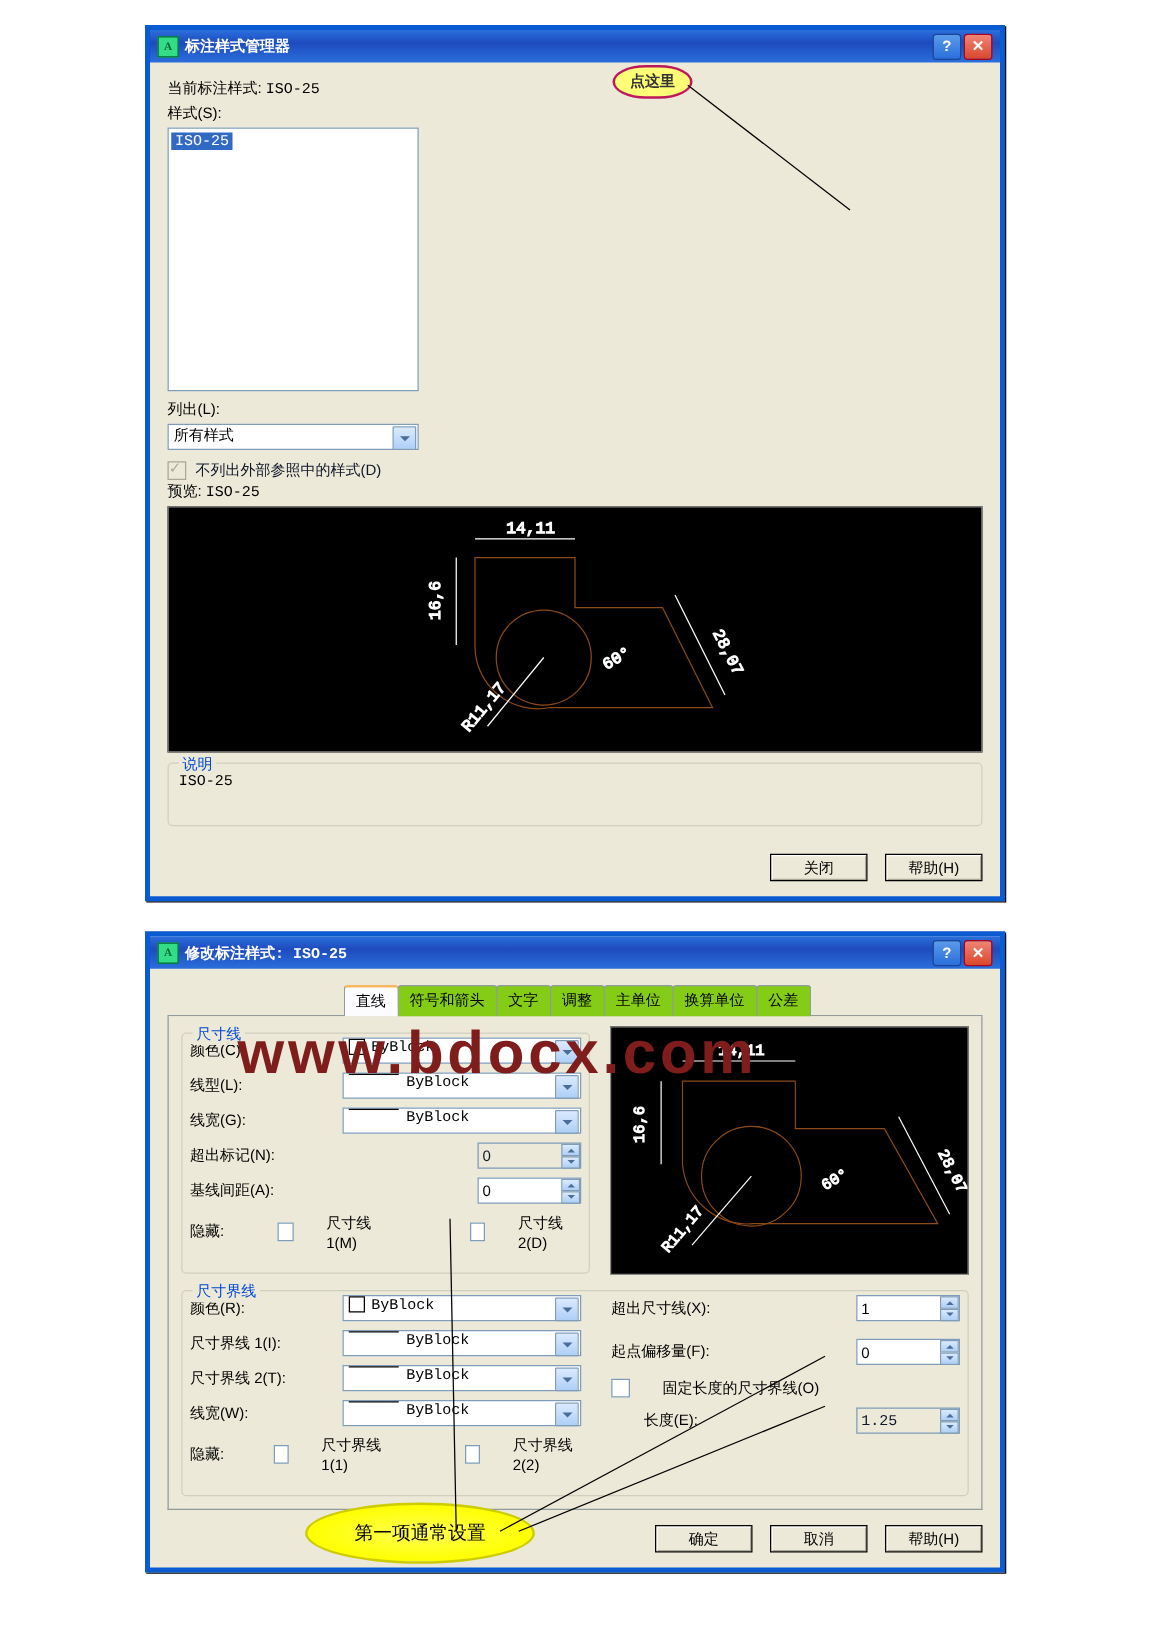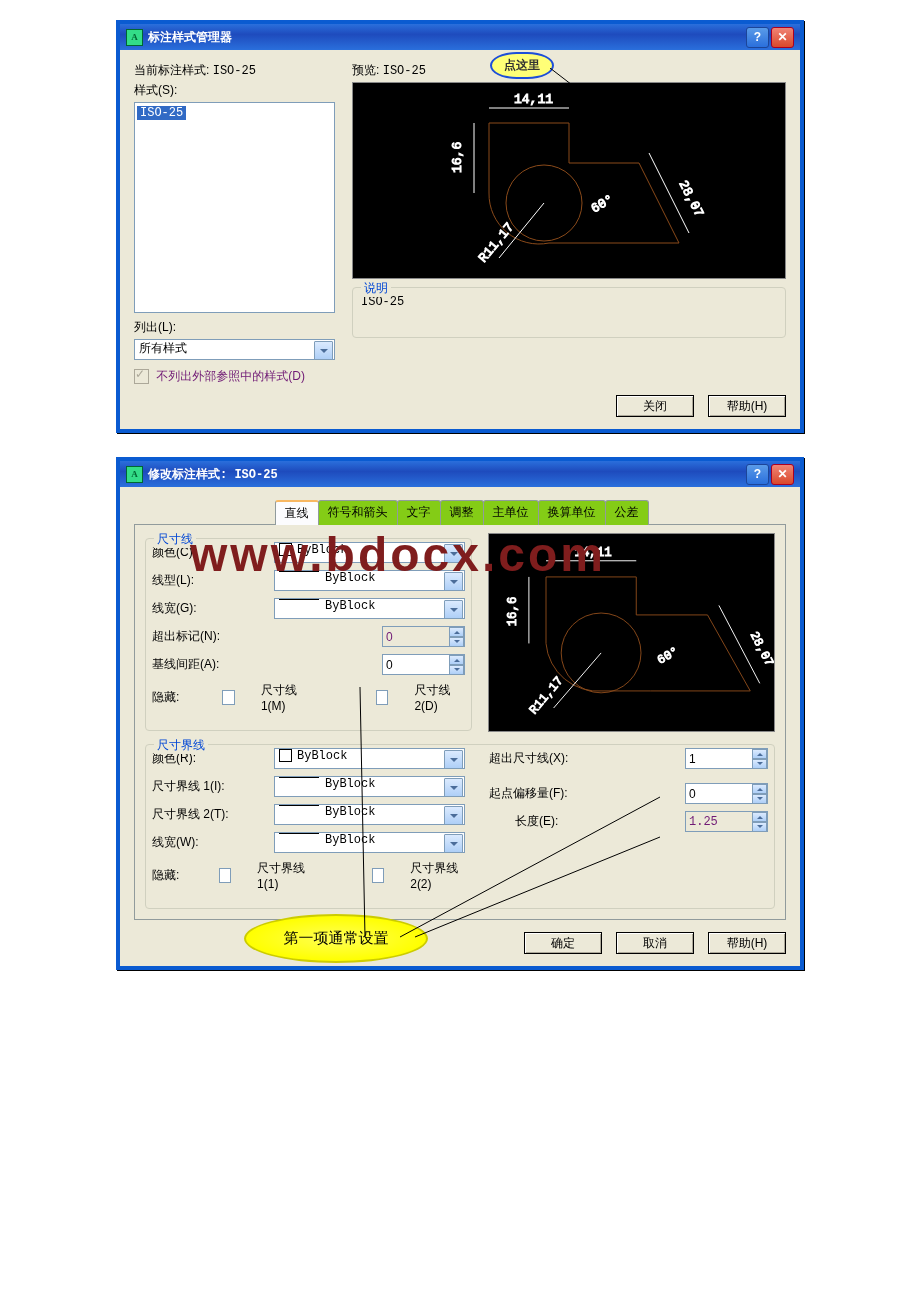--- a/index.html
+++ b/index.html
@@ -15,21 +15,21 @@
 .mono { font-family:"Courier New",monospace; }
 .label { margin-bottom:3px; }
 .listbox { background:#fff; border:1px solid #7f9db9; width:195px; height:205px; padding:2px; }
 .listitem { background:#316ac5; color:#fff; padding:0 3px; display:inline-block; }
 .combo { background:#fff; border:1px solid #7f9db9; height:19px; width:195px; display:flex; padding-left:4px; position:relative; }
 .combo .arr { position:absolute; right:1px; top:1px; width:17px; height:17px; background:linear-gradient(#dbeafe,#aecff7); border:1px solid #7f9db9; border-radius:1px; display:flex; align-items:center; justify-content:center; }
 .arr::after { content:""; border:4px solid transparent; border-top-color:#4b6d9a; margin-top:4px; }
 .chk { width:13px; height:13px; border:1px solid #7f9db9; background:#fff; display:inline-block; vertical-align:middle; margin-right:4px; }
 .chk.disabled { background:#ece9d8; border-color:#aca899; position:relative; }
 .chk.disabled::after { content:"✓"; position:absolute; top:-3px; left:0; color:#aca899; font-size:12px; }
-.disabled-text { color:#701a75; }
+.disabled-text { color:#0f172a; }
 .btn { background:#ece9d8; border:1px solid #000; box-shadow:inset 1px 1px 0 #fff, inset -1px -1px 0 #aca899; height:22px; padding:0 8px; min-width:78px; cursor:pointer; font-family:inherit; font-size:12px; }
 .btn-col { display:flex; flex-direction:column; gap:10px; }
 .group { border:1px solid #d0d0bf; border-radius:4px; padding:3px 6px 6px 6px; position:relative; margin-top:5px; }
 .group-title { position:absolute; top:-8px; left:8px; background:#ece9d8; padding:0 3px; color:#0046d5; }
 .preview { background:#000; border:1px solid #888; position:relative; }
 .preview svg { width:100%; height:100%; }
 
 
 .tabs { display:flex; border-bottom:1px solid #919b9c; padding-left:2px; margin-bottom:0;justify-content:center; }
 .tab { background:#84cc16; border:1px solid #919b9c; border-bottom:none; padding:3px 9px; margin-right:-1px; border-radius:3px 3px 0 0; cursor:pointer; position:relative; top:1px; }
@@ -41,38 +41,38 @@
 .swatch { width:11px; height:11px; border:1px solid #000; background:#fff; margin-right:5px; }
 .line-sample { border-top:1px solid #000; width:40px; display:inline-block; vertical-align:middle; margin-right:6px; }
 .spin { background:#fff; border:1px solid #7f9db9; height:19px; width:78px; display:flex; align-items:center; position:relative; padding-left:3px; }
 .spin.disabled { background:#ece9d8; }
 .spin .sbtns { position:absolute; right:0; top:0; width:15px; height:19px; display:flex; flex-direction:column; }
 .spin .sbt { flex:1; background:linear-gradient(#dbeafe,#aecff7); border:1px solid #7f9db9; display:flex; align-items:center; justify-content:center; }
 .spin .sbt::after{content:"";border:3px solid transparent;}
 .spin .sbt.up::after{border-bottom-color:#4b6d9a;margin-bottom:2px;}
 .spin .sbt.dn::after{border-top-color:#4b6d9a;margin-top:2px;}
 
-.callout { position:absolute; background:#ffff77; border:2px solid #1d4ed8; border-radius:50%/60%; padding:3px 12px; font-weight:bold; color:#333; }
+.callout { position:absolute; background:#ffff77; border:2px solid #be185d; border-radius:50%/60%; padding:3px 12px; font-weight:bold; color:#333; }
 svg.annot { position:absolute; pointer-events:none; }
 .ellipse-callout { position:absolute; width:180px; height:45px; border:2px solid #cccc00; border-radius:50%; background:radial-gradient(#ffff55,#ffff00 70%,transparent); display:flex; align-items:center; justify-content:center; font-size:15px; font-weight:normal; }
 .watermark { position:absolute; color:#7f1d1d; font-size:48px; font-weight:bold; letter-spacing:3px; pointer-events:none; z-index:50; font-family:sans-serif; }
 </style>
 </head>
 <body>
 
 <div class="dialog" style="position:relative;">
   <div class="titlebar">
     <span class="icon-app">A</span>
     <span>标注样式管理器</span>
     <span class="spacer"></span>
     <span class="tbtn help-btn">?</span>
     <span class="tbtn close-btn">✕</span>
   </div>
   <div class="body">
-    <div class="row" style="gap:18px;">
+    <div class="row" style="flex-direction:column;">
 
       <div style="width:200px;">
         <div class="label"><span>当前标注样式:</span> <span class="mono">ISO-25</span></div>
         <div class="label">样式(S):</div>
         <div class="listbox">
           <span class="listitem mono">ISO-25</span>
         </div>
         <div class="label" style="margin-top:6px;">列出(L):</div>
         <div class="combo">
           <span>所有样式</span>
@@ -105,21 +105,21 @@
             </g>
           </svg>
         </div>
         <div class="group" style="margin-top:8px; min-height:40px;">
           <span class="group-title">说明</span>
           <div class="mono" style="padding:4px 2px;">ISO-25</div>
         </div>
       </div>
 
     </div>
-    <div class="row" style="justify-content:flex-end; gap:14px; margin-top:10px;">
+    <div class="row" style="justify-content:flex-end; gap:14px; margin-top:22px;">
       <button class="btn">关闭</button>
       <button class="btn">帮助(H)</button>
     </div>
 
     <div class="callout" style="top:2px; left:370px;">点这里</div>
     <svg class="annot" style="top:18px;left:430px;width:160px;height:110px;">
         <line x1="0" y1="0" x2="130" y2="100" stroke="#000" stroke-width="1"></line>
       </svg>
   </div>
 </div>
@@ -288,20 +288,24 @@
                 <span class="lbl" style="width:120px;">起点偏移量(F):</span>
                 <div style="flex:1"></div>
               <div class="spin">
                   <span>0</span>
                   <span class="sbtns">
                     <span class="sbt up"></span>
                     <span class="sbt dn"></span>
                   </span>
                 </div>
               </div>
+            <div class="field-row" style="margin-top:10px;">
+                <span class="chk"></span>
+                <span>固定长度的尺寸界线(O)</span>
+              </div>
             <div class="field-row" style="padding-left:26px;">
                 <span class="lbl" style="width:90px;">长度(E):</span>
                 <div style="flex:1"></div>
               <div class="spin disabled">
                   <span class="disabled-text mono">1.25</span>
                   <span class="sbtns">
                     <span class="sbt up"></span>
                     <span class="sbt dn"></span>
                   </span>
                 </div>

